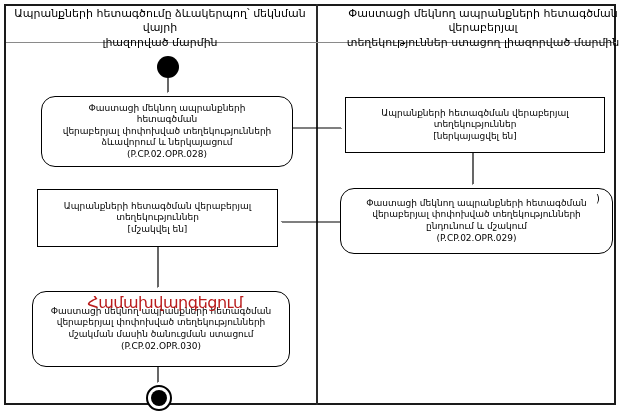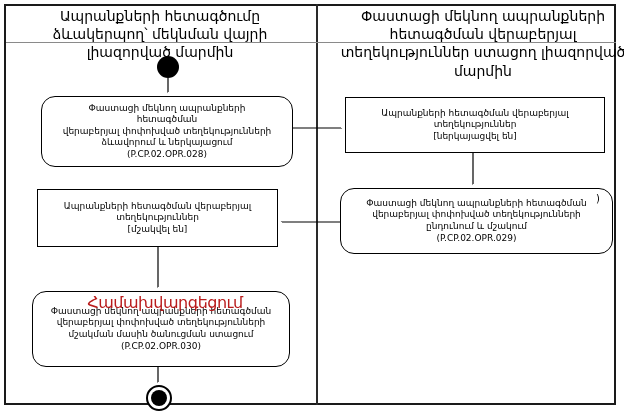--- a/index.html
+++ b/index.html
@@ -12,21 +12,21 @@
     position:absolute;left:4px;top:4px;width:612px;height:401px;
     border:2px solid #1a1a1a;background:#fff;box-sizing:border-box;
   }
   .lane-divider{
     position:absolute;left:316px;top:4px;width:2px;height:401px;background:#2a2a2a;
   }
   .header-sep{
     position:absolute;left:6px;top:42px;width:610px;height:1px;background:#8a8a8a;
   }
   .lane-header{
-    position:absolute;top:7px;font-size:14px;line-height:1.3;text-align:center;
+    position:absolute;top:7px;font-size:11px;line-height:1.3;text-align:center;
     white-space:pre-line;color:#000;
   }
   .lane-header.left{left:12px;width:296px;}
   .lane-header.right{left:337px;width:292px;}
   .node{
     position:absolute;box-sizing:border-box;border:1px solid #000;background:#fff;
     display:flex;align-items:center;justify-content:center;
     font-size:9px;line-height:1.28;text-align:center;white-space:pre-line;
     padding:2px 16px;
   }

